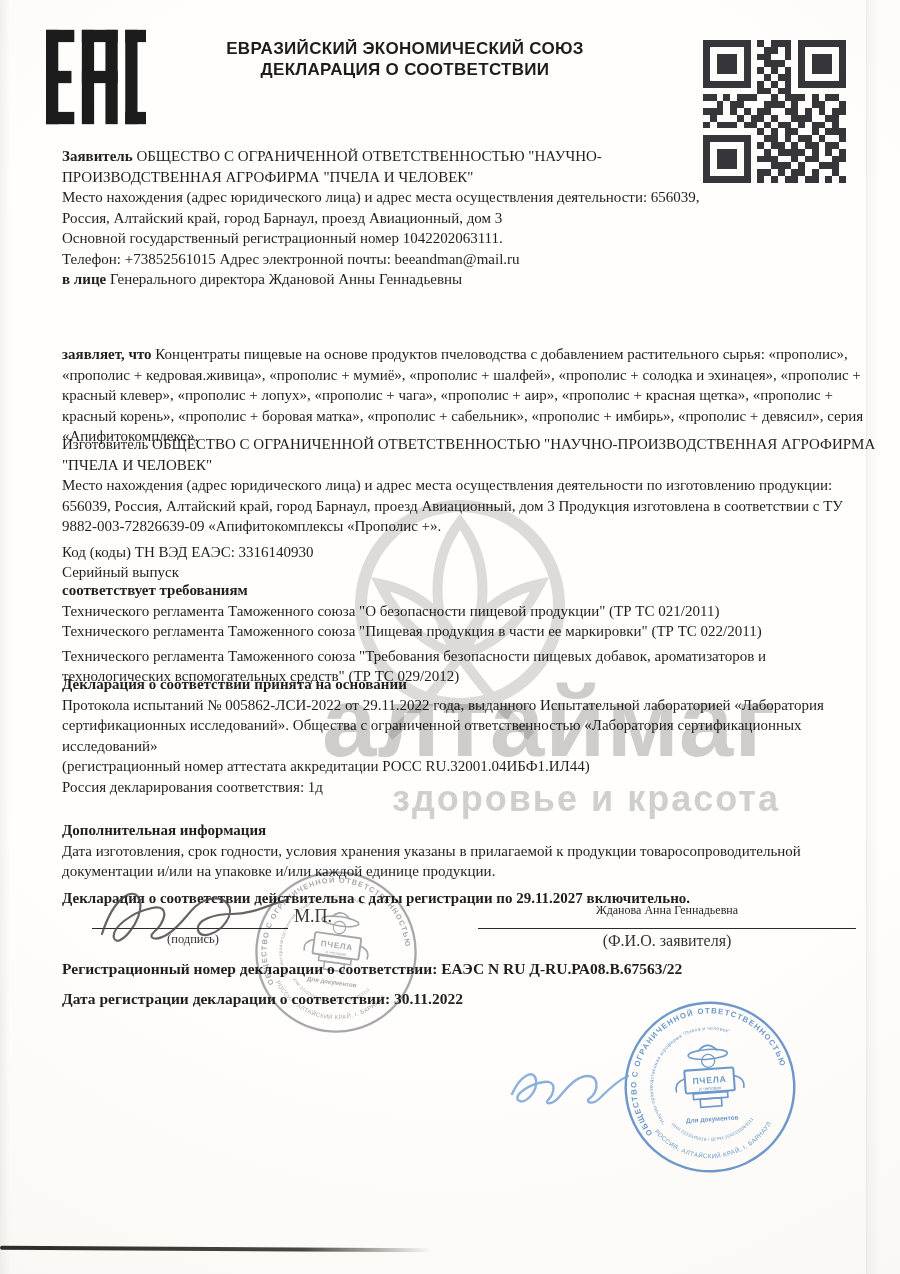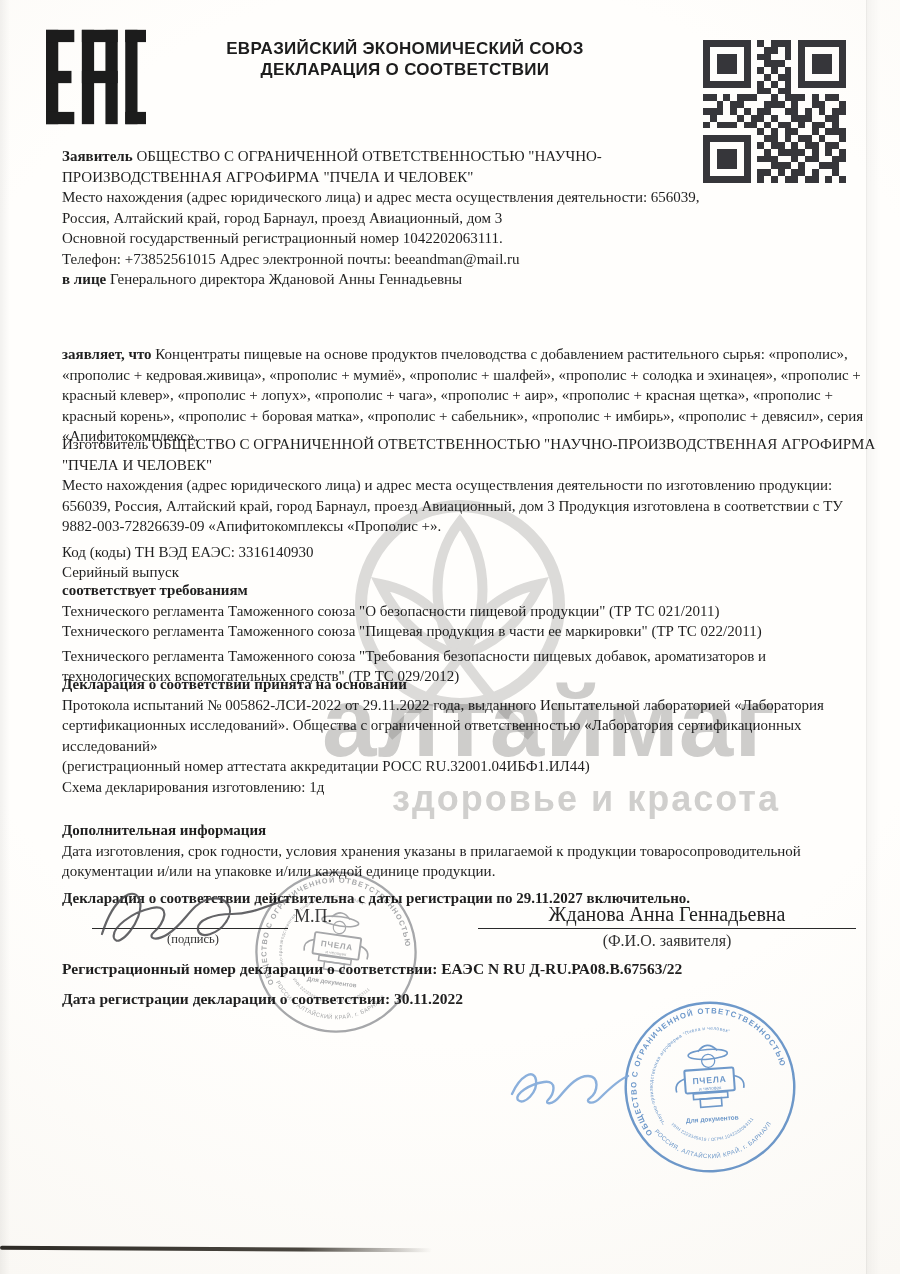--- a/index.html
+++ b/index.html
@@ -32,21 +32,21 @@
   .manufacturer .gap{margin-top:5px;}
   .compliance{left:62px;top:580px;width:800px;}
   .compliance .it3{margin-top:4px;}
   .basis{left:62px;top:674px;width:818px;}
   .additional{left:62px;top:820px;width:812px;}
   .validity{left:62px;top:888px;width:812px;font-weight:bold;}
   
   .sig-line-left{left:92px;top:928px;width:196px;border-bottom:1.6px solid #2a2a2a;height:0;}
   .sig-caption{left:118px;top:932px;width:150px;text-align:center;font-size:12.5px;color:#333;}
   .mp{left:294px;top:906px;font-size:18px;color:#3a3a3a;}
-  .fio{left:478px;top:903px;width:378px;text-align:center;font-size:20px;}
+  .fio{left:478px;top:903px;width:378px;text-align:center;font-size:12px;}
   .sig-line-right{left:478px;top:928px;width:378px;border-bottom:1.6px solid #2a2a2a;height:0;}
   .fio-caption{left:478px;top:932px;width:378px;text-align:center;font-size:16px;color:#333;}
   .reg-number{left:62px;top:960px;width:820px;font-weight:bold;font-size:15.5px;}
   .reg-date{left:62px;top:990px;width:820px;font-weight:bold;font-size:15.5px;}
   
   .wm{mix-blend-mode:multiply;pointer-events:none;}
   .wm-logo{left:347px;top:488px;opacity:.5;}
   .wm-brand{left:322px;top:672px;font-family:"Liberation Sans", sans-serif;
     font-weight:bold;font-size:98px;line-height:100px;color:#bdbdbd;opacity:.75;letter-spacing:1px;}
   .wm-tagline{left:392px;top:778px;font-family:"Liberation Sans", sans-serif;
@@ -602,21 +602,21 @@
     <p class="b">соответствует требованиям</p>
     <p>Технического регламента Таможенного союза "О безопасности пищевой продукции" (ТР ТС 021/2011)</p>
     <p>Технического регламента Таможенного союза "Пищевая продукция в части ее маркировки" (ТР ТС 022/2011)</p>
     <p class="it3">Технического регламента Таможенного союза "Требования безопасности пищевых добавок, ароматизаторов и технологических вспомогательных средств" (ТР ТС 029/2012)</p>
   </div>
 
   <div class="abs blk basis">
     <p class="b">Декларация о соответствии принята на основании</p>
     <p>Протокола испытаний № 005862-ЛСИ-2022 от 29.11.2022 года, выданного Испытательной лабораторией «Лаборатория сертификационных исследований». Общества с ограниченной ответственностью «Лаборатория сертификационных исследований»</p>
     <p>(регистрационный номер аттестата аккредитации РОСС RU.32001.04ИБФ1.ИЛ44)</p>
-    <p>Схема декларирования изготовлению: 1д</p>
+    <p>Россия декларирования соответствия: 1д</p>
   </div>
 
   <div class="abs blk additional">
     <p class="b">Дополнительная информация</p>
     <p>Дата изготовления, срок годности, условия хранения указаны в прилагаемой к продукции товаросопроводительной документации и/или на упаковке и/или каждой единице продукции.</p>
   </div>
 
   <div class="abs blk validity">Декларация о соответствии действительна с даты регистрации по 29.11.2027 включительно.</div>
 
   <div class="abs sig-line-left"></div>

